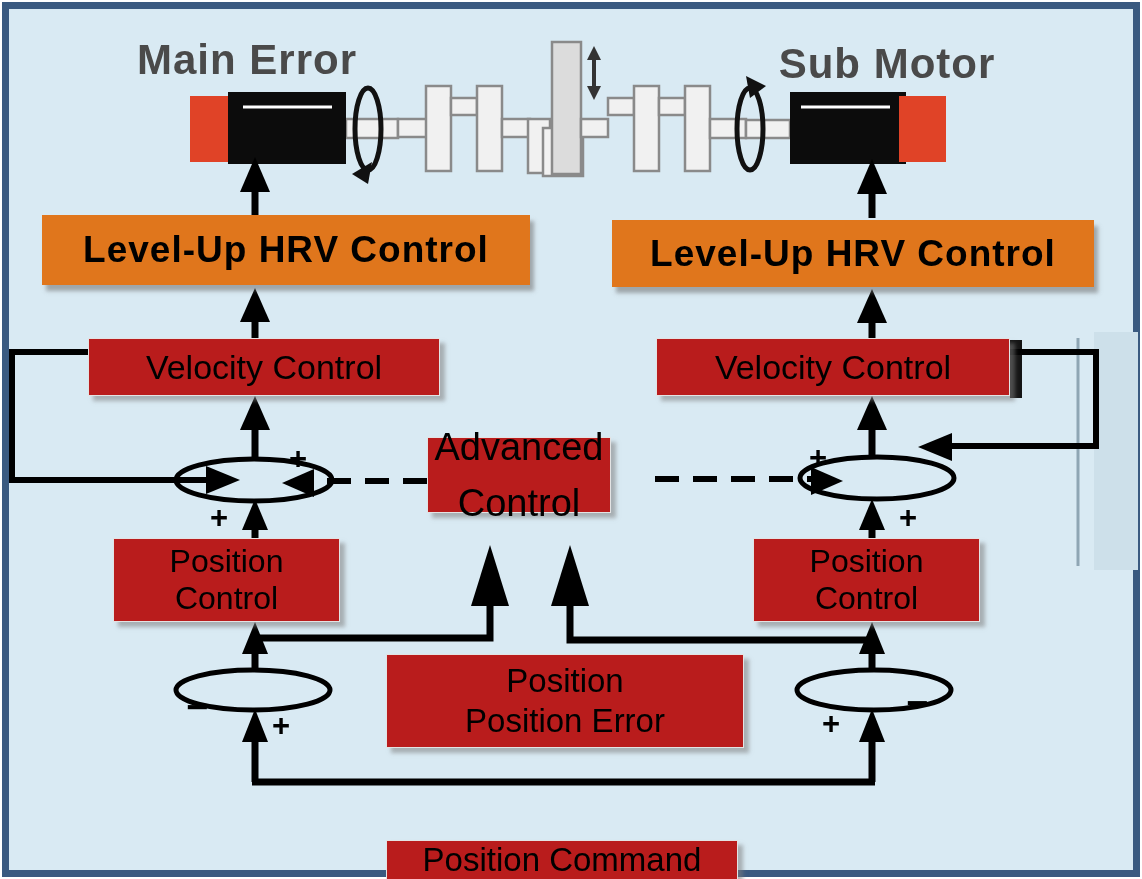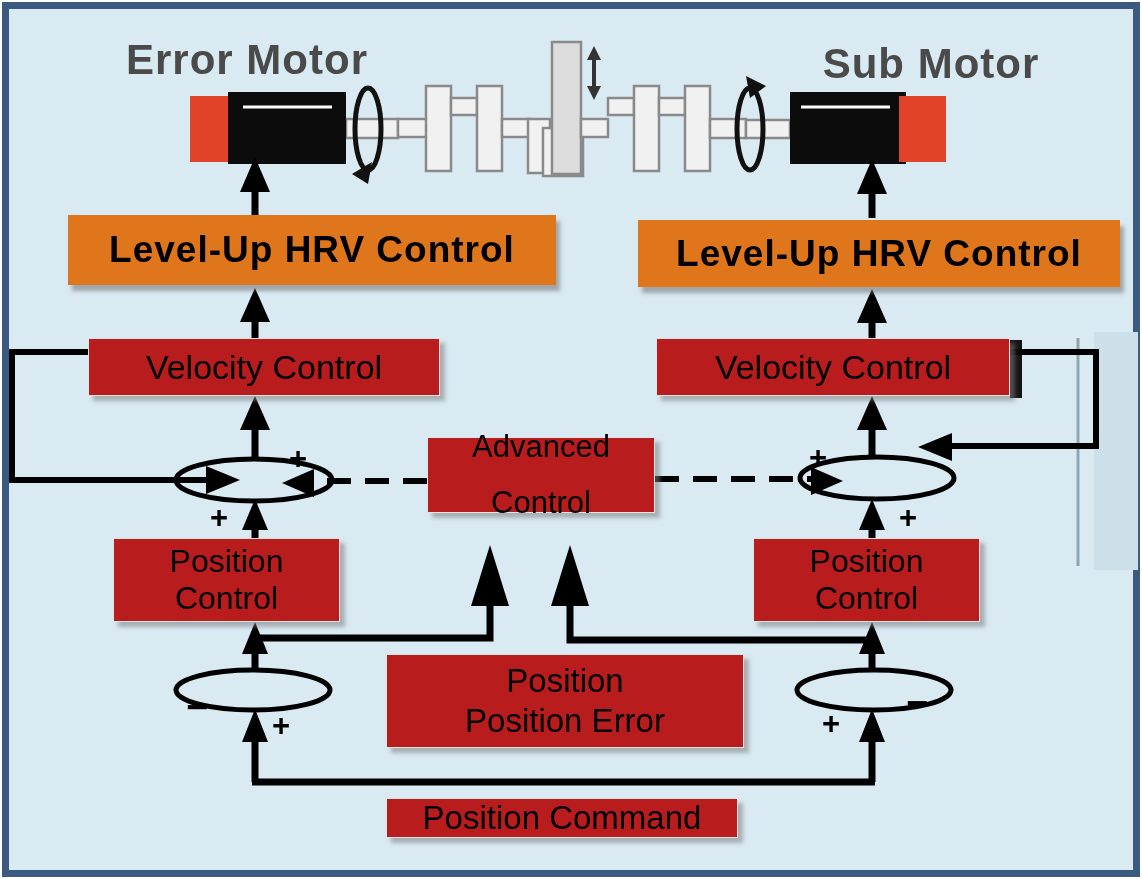--- a/index.html
+++ b/index.html
@@ -6,46 +6,45 @@
   html, body { margin: 0; padding: 0; background: #ffffff; font-family: "Liberation Sans", sans-serif; }
   .canvas { position: relative; width: 1142px; height: 879px; background: #ffffff; overflow: hidden; }
   .bg { position: absolute; inset: 2px; background: #d9eaf3; border: 7px solid #3a5a80; }
   .wires { position: absolute; left: 0; top: 0; }
 
   .motor-title {
     position: absolute; color: #4a4a4a; font-size: 42px; font-weight: 600;
     white-space: nowrap; transform: translateX(-50%); letter-spacing: 1px;
   }
   #mainTitle { left: 247px; top: 36px; }
-  #subTitle  { left: 931px; top: 40px; }
+  #subTitle  { left: 887px; top: 40px; }
 
   .hrv {
     position: absolute; background: #e0761c; color: #000;
     display: flex; align-items: center; justify-content: center;
     font-size: 37px; font-weight: bold; letter-spacing: 1px; white-space: nowrap;
     box-shadow: 4px 6px 4px rgba(110,110,110,0.55);
-    margin-left: 26px;
   }
   #hrvL { left: 42px;  top: 215px; width: 488px; height: 70px; }
   #hrvR { left: 612px; top: 220px; width: 482px; height: 67px; }
 
   .box {
     position: absolute; background: #b91c1c; color: #000;
     display: flex; flex-direction: column; align-items: center; justify-content: center;
     text-align: center; white-space: nowrap;
     border: 1px solid #e3e3e3;
     box-shadow: 5px 5px 4px rgba(125,125,125,0.55);
   }
   #velL { left: 88px;  top: 338px; width: 352px; height: 58px; font-size: 34px; }
   #velR { left: 656px; top: 338px; width: 354px; height: 58px; font-size: 34px; }
-  #adv  { left: 427px; top: 437px; width: 228px; height: 76px; font-size: 31px; line-height: 36px; gap: 20px; }
+  #adv  { left: 427px; top: 437px; width: 184px; height: 76px; font-size: 38px; line-height: 36px; gap: 20px; }
   #posL { left: 113px; top: 538px; width: 227px; height: 84px; font-size: 32px; line-height: 37px; }
   #posR { left: 753px; top: 538px; width: 227px; height: 84px; font-size: 32px; line-height: 37px; }
   #pfe  { left: 386px; top: 654px; width: 358px; height: 94px; font-size: 33px; line-height: 40px; }
-  #cmd  { left: 386px; top: 798px; width: 352px; height: 40px; font-size: 33px; }
+  #cmd  { left: 386px; top: 840px; width: 352px; height: 40px; font-size: 33px; }
 
   .sign { position: absolute; color: #000; font-size: 31px; font-weight: bold; }
   #s1 { left: 289px; top: 441px; }
   #s2 { left: 210px; top: 500px; }
   #s3 { left: 809px; top: 440px; }
   #s4 { left: 899px; top: 500px; }
   #s5 { left: 186px; top: 686px; font-size: 38px; }
   #s6 { left: 272px; top: 708px; }
   #s7 { left: 822px; top: 706px; }
   #s8 { left: 906px; top: 682px; font-size: 38px; }
@@ -153,21 +152,21 @@
       <polyline points="872,640 570,640 570,604" fill="none"></polyline>
       <polygon points="570,545 551,606 589,606" stroke="none"></polygon>
     </g>
 
     <ellipse cx="254" cy="480" rx="78" ry="21" fill="none" stroke="#000" stroke-width="5"></ellipse>
     <ellipse cx="877" cy="478" rx="77" ry="21" fill="none" stroke="#000" stroke-width="5"></ellipse>
     <ellipse cx="253" cy="690" rx="77" ry="20" fill="none" stroke="#000" stroke-width="5"></ellipse>
     <ellipse cx="874" cy="690" rx="77" ry="20" fill="none" stroke="#000" stroke-width="5"></ellipse>
   </svg>
 
-  <div class="motor-title" id="mainTitle">Error Motor</div>
+  <div class="motor-title" id="mainTitle">Main Error</div>
   <div class="motor-title" id="subTitle">Sub Motor</div>
 
   <div class="hrv" id="hrvL">Level-Up HRV Control</div>
   <div class="hrv" id="hrvR">Level-Up HRV Control</div>
 
   <div class="box" id="velL">Velocity Control</div>
   <div class="box" id="velR">Velocity Control</div>
 
   <div class="box" id="adv">
     <span>Advanced</span>

